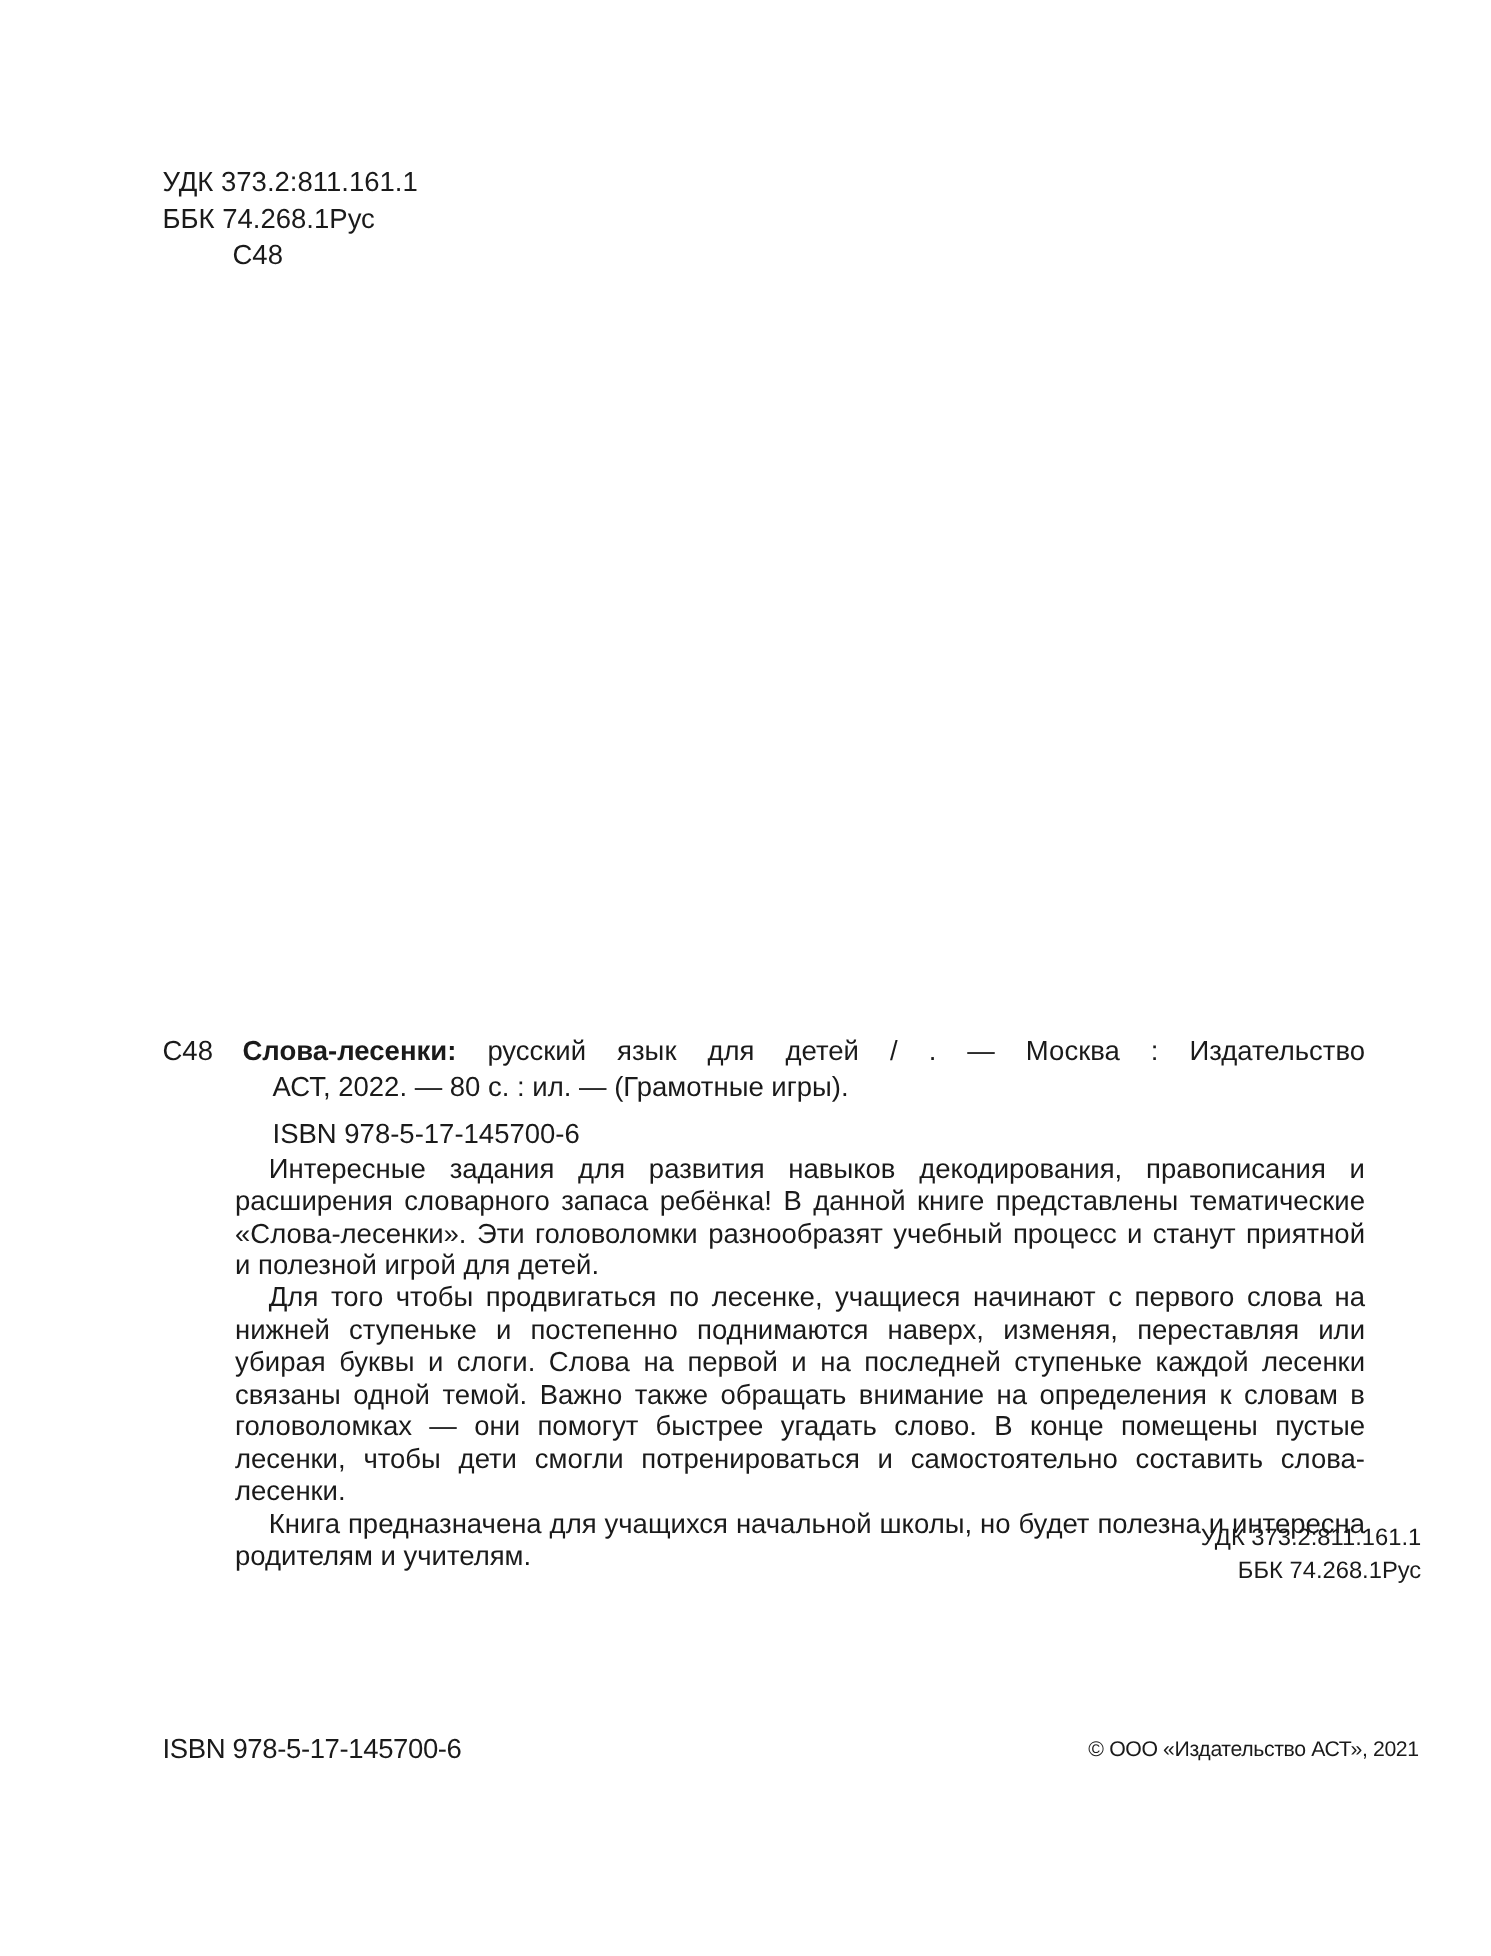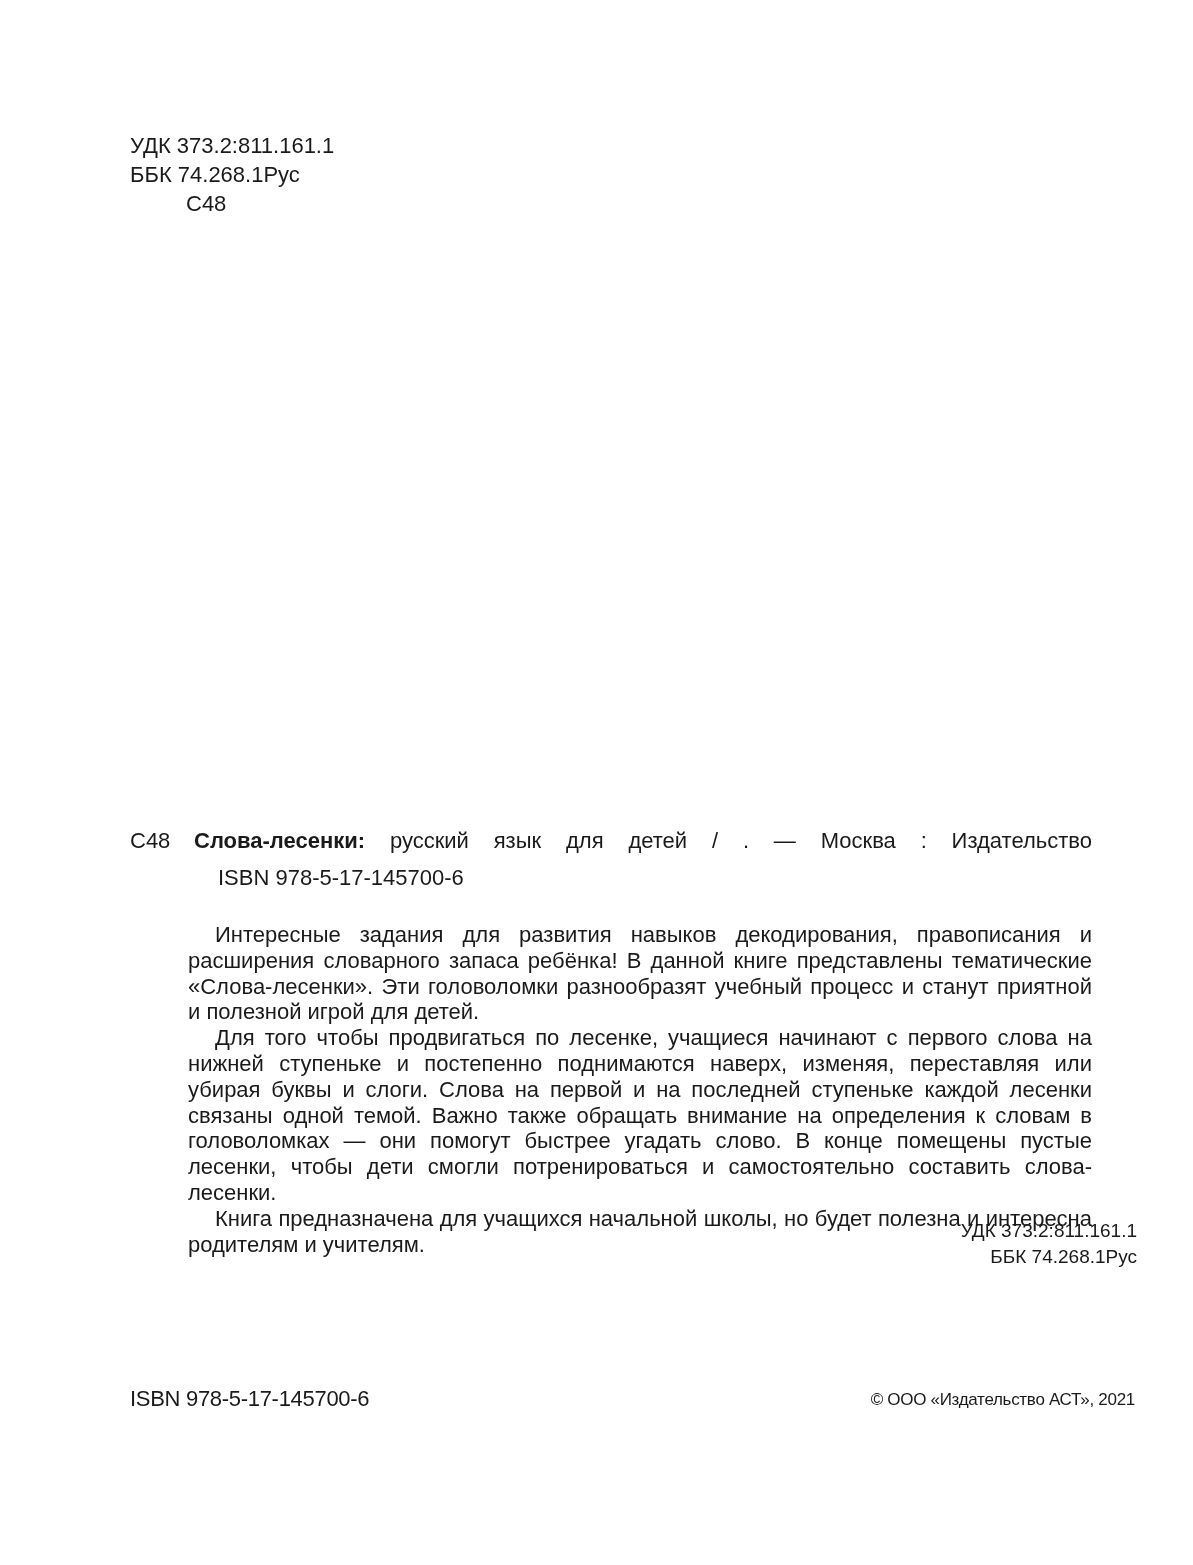--- a/index.html
+++ b/index.html
@@ -108,20 +108,21 @@
     <div>УДК 373.2:811.161.1</div>
     <div>ББК 74.268.1Рус</div>
     <div class="author-mark">С48</div>
   </div>
 
   <div class="biblio">
     <div class="biblio-row">
       <span class="mark">С48</span>
       <div class="entry"><b>Слова-лесенки:</b><span> русский язык для детей / . — Москва : Издательство</span></div>
     </div>
+    <div class="entry-cont">АСТ, 2022. — 80 с. : ил. — (Грамотные игры).</div>
     <div class="isbn-line">ISBN 978-5-17-145700-6</div>
   </div>
 
   <div class="annotation">
     <p>Интересные задания для развития навыков декодирования, правописания и расширения словарного запаса ребёнка! В данной книге представлены тематические «Слова-лесенки». Эти головоломки разнообразят учебный процесс и станут приятной и полезной игрой для детей.</p>
     <p>Для того чтобы продвигаться по лесенке, учащиеся начинают с первого слова на нижней ступеньке и постепенно поднимаются наверх, изменяя, переставляя или убирая буквы и слоги. Слова на первой и на последней ступеньке каждой лесенки связаны одной темой. Важно также обращать внимание на определения к словам в головоломках — они помогут быстрее угадать слово. В конце помещены пустые лесенки, чтобы дети смогли потренироваться и самостоятельно составить слова-лесенки.</p>
     <p>Книга предназначена для учащихся начальной школы, но будет полезна и интересна родителям и учителям.</p>
   </div>
 
   <div class="codes-right">

